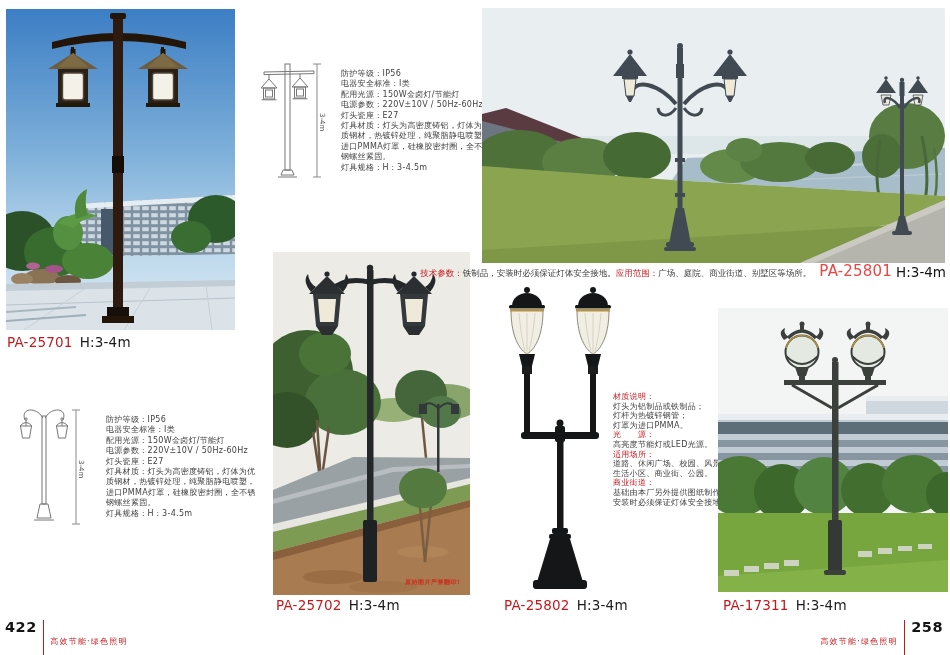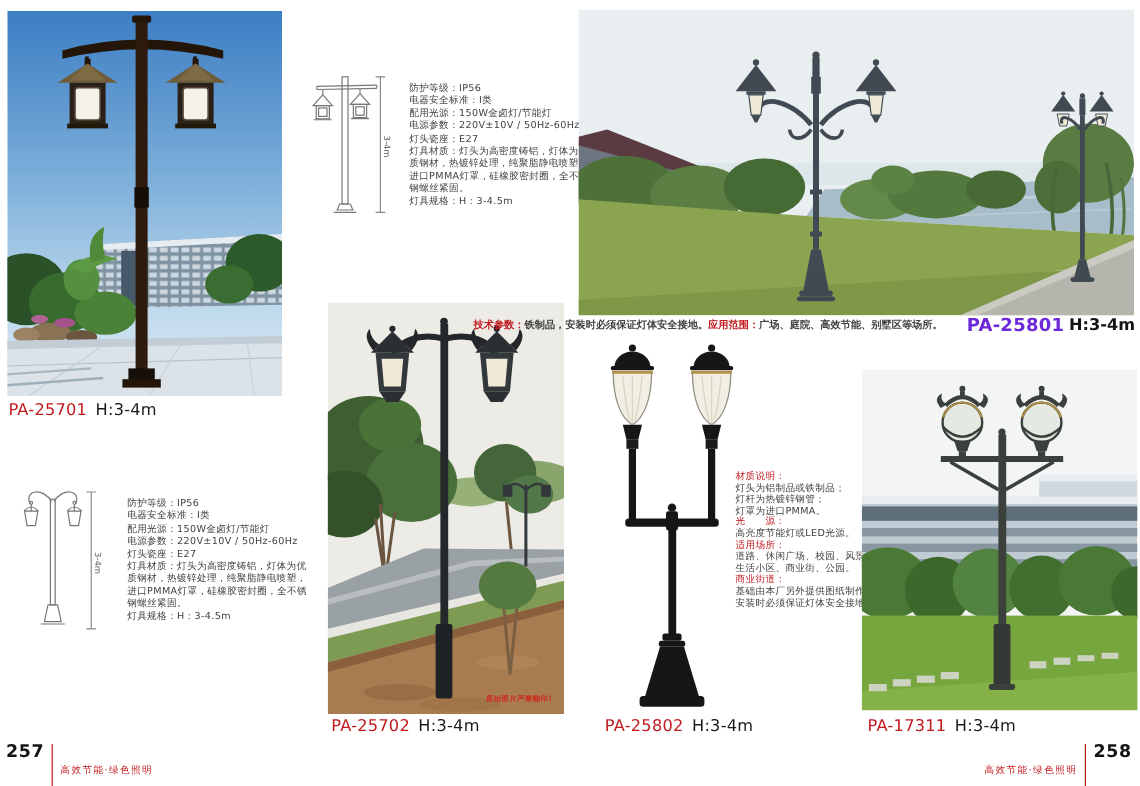--- a/index.html
+++ b/index.html
@@ -5,22 +5,22 @@
   html,body{margin:0;padding:0}
   body{background:#8f8f8f;font-family:"DejaVu Sans","Liberation Sans",sans-serif}
   #page{position:relative;width:950px;height:655px;background:#ffffff;overflow:hidden;margin:0 auto}
   .photo{position:absolute;overflow:hidden}
   svg{display:block}
   .caption{position:absolute;font-size:13.5px;font-weight:normal;color:#1b1b1b;white-space:nowrap;letter-spacing:.2px}
   .caption .code{color:#c1191e;margin-right:7px}
   .spec{position:absolute;width:152px;font-size:8px;font-weight:normal;color:#414141;line-height:10.4px;letter-spacing:.3px}
   .matblock{position:absolute;width:128px;font-size:8px;font-weight:normal;color:#414141;line-height:9.6px;letter-spacing:.3px}
   .red{color:#c1191e}
-  .techline{position:absolute;left:482px;top:262px;width:464px;display:flex;align-items:center;justify-content:flex-end;font-size:8.5px;font-weight:bold;color:#414141;white-space:nowrap;padding-right:2px}
-  .techline .code{font-size:15px;color:#6d28d9;margin-left:20px;letter-spacing:.2px}
+  .techline{position:absolute;left:482px;top:262px;width:464px;display:flex;align-items:flex-end;justify-content:flex-end;font-size:8.5px;font-weight:normal;color:#414141;white-space:nowrap;padding-right:2px}
+  .techline .code{font-size:15px;color:#ef4444;margin-left:8px;letter-spacing:.2px}
   .techline .h{font-size:13.5px;color:#141414;margin-left:4px}
   .watermark{position:absolute;font-size:6px;font-weight:bold;color:#cf2b1d;letter-spacing:.5px}
   .footer{position:absolute;top:620px;display:flex;align-items:flex-start}
   .pageno{font-size:14.5px;font-weight:bold;color:#141414;letter-spacing:.5px;line-height:14px}
   .vline{width:1.5px;height:35px;background:#c1191e;margin:0 6px;flex:none}
   .slogan{font-size:8px;font-weight:normal;color:#c1191e;letter-spacing:1.2px;border-bottom:1.5px solid #c1191e;padding-bottom:17px;line-height:9px;margin-top:17px;white-space:nowrap}
 </style>
 </head>
 <body>
 
@@ -339,21 +339,21 @@
         <polygon points="417,208 423,208 427,224 413,224"></polygon>
         <rect x="410" y="223" width="20" height="4" rx="2"></rect>
       </g>
     </svg>
   </div>
 
   <div class="techline">
     <span class="red">技术参数：</span>
       <span>铁制品，安装时必须保证灯体安全接地。</span>
       <span class="red">应用范围：</span>
-      <span>广场、庭院、高效节能、别墅区等场所。</span>
+      <span>广场、庭院、商业街道、别墅区等场所。</span>
       <span class="code">PA-25801</span>
       <span class="h">H:3-4m</span>
   </div>
 
   <div class="photo" style="left:495px;top:280px;width:130px;height:315px;background:#ffffff">
     <svg width="130" height="315" viewBox="0 0 130 315">
       <g>
         <circle cx="32" cy="10" r="3" fill="#141618"></circle>
         <path d="M17,26 a15,13 0 0 1 30,0 z" fill="#141618"></path>
         <rect x="14" y="25" width="36" height="3.5" rx="1.5" fill="#141618"></rect>
@@ -475,21 +475,21 @@
         <rect x="147" y="68" width="6" height="9" fill="#3b403d"></rect>
       </g>
     </svg>
   </div>
 
   <div class="caption" style="left:723px;top:597px">
     <span class="code">PA-17311</span><span>H:3-4m</span>
   </div>
 
   <div class="footer" style="left:5px">
-    <span class="pageno">257</span>
+    <span class="pageno">422</span>
     <span class="vline"></span>
     <span class="slogan">高效节能·绿色照明</span>
   </div>
 
   <div class="footer" style="right:7px">
     <span class="slogan">高效节能·绿色照明</span>
     <span class="vline"></span>
     <span class="pageno">258</span>
   </div>
 

